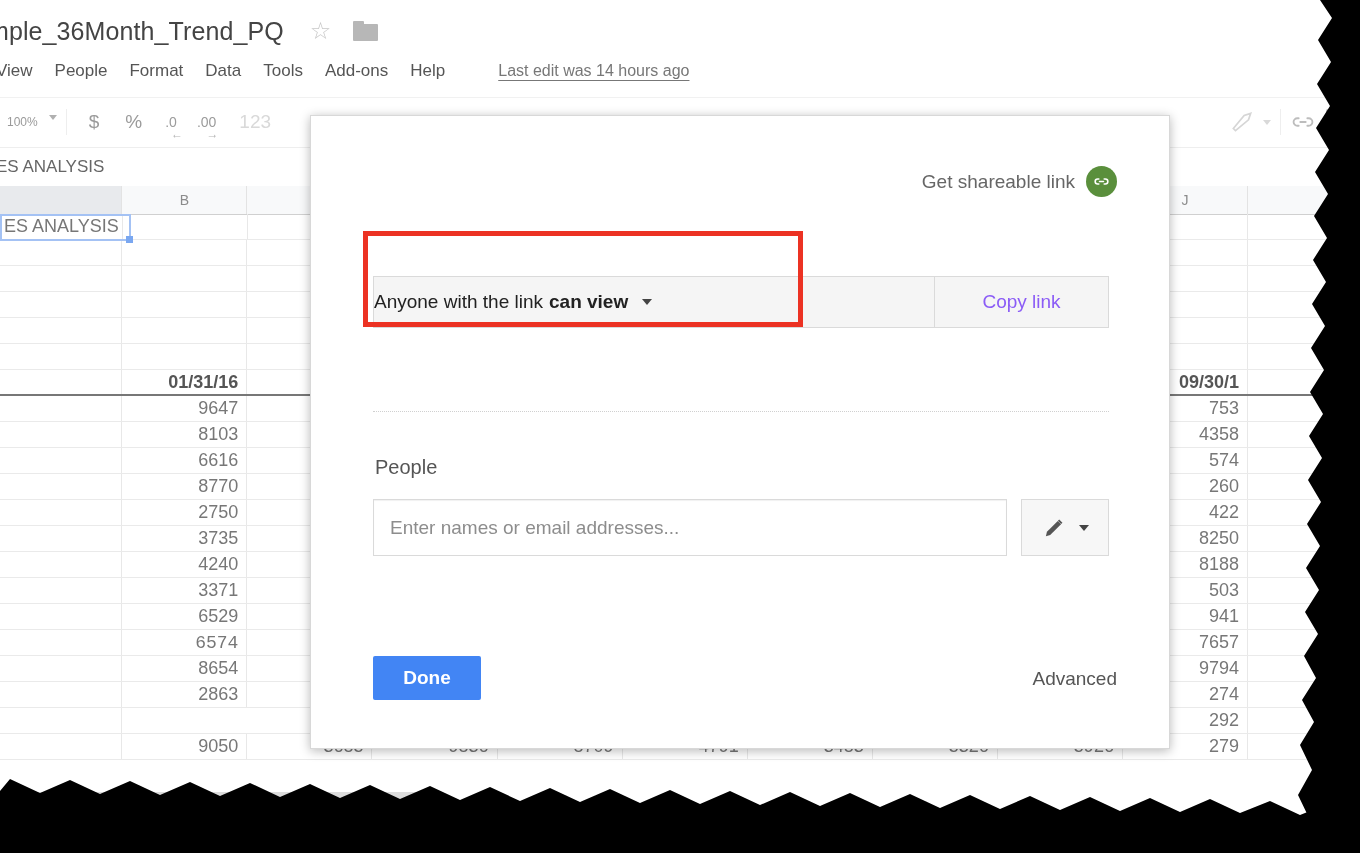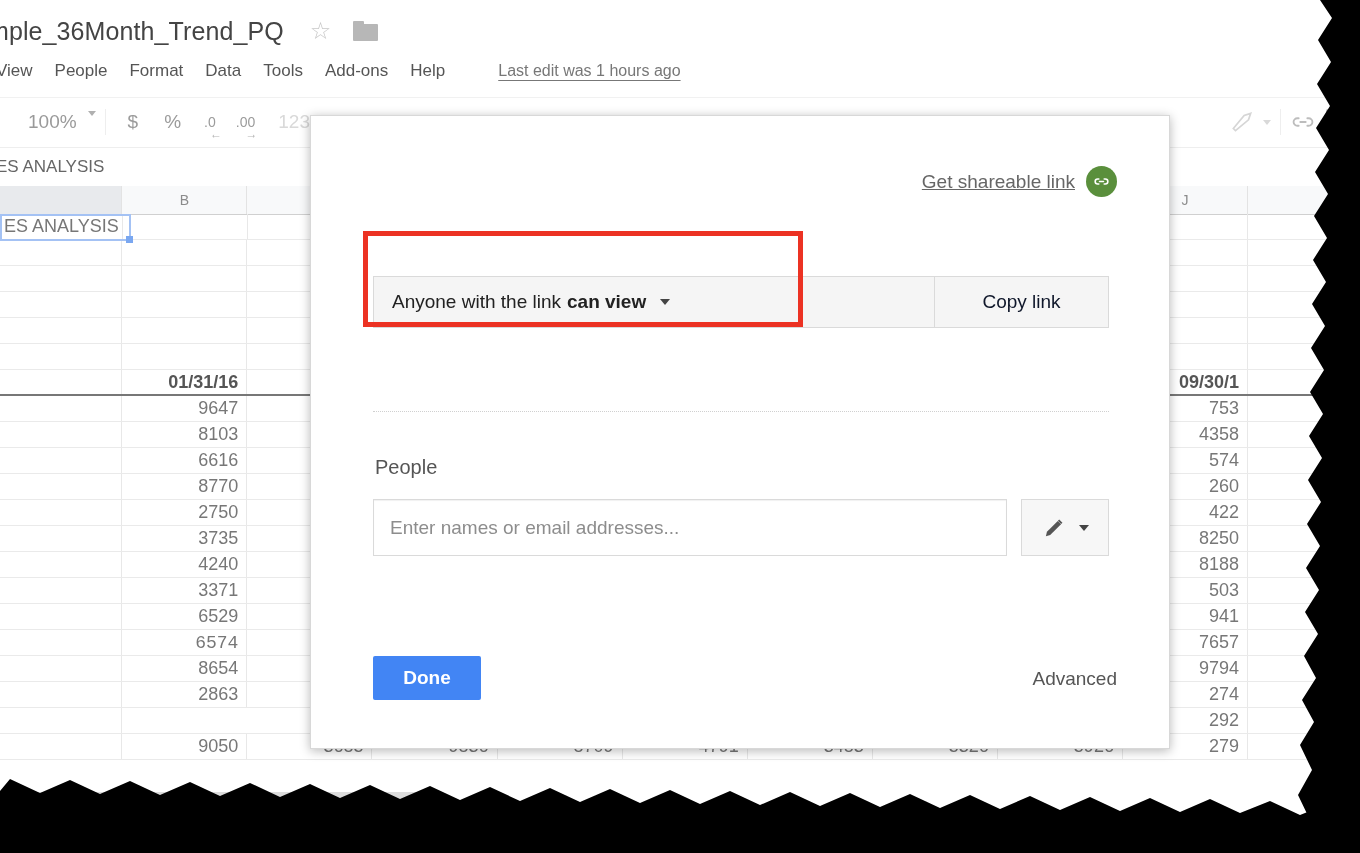--- a/index.html
+++ b/index.html
@@ -21,21 +21,21 @@
   .folder-icon:after{content:"";position:absolute;left:0;top:0px;width:11px;height:5px;background:#b7b7b7;border-radius:1px 1px 0 0;}
 
   .menubar{position:absolute;left:0;top:56px;height:30px;display:flex;align-items:center;font-size:17px;color:#555;}
   .menu-item{padding:0 11px;white-space:nowrap;}
   .menu-item:first-child{padding-left:0;margin-left:-4px;}
   .lastedit{margin-left:42px;color:#777;font-size:16px;text-decoration:underline;text-underline-offset:4px;white-space:nowrap;}
 
   .toolbar{position:absolute;left:0;top:97px;right:0;height:48px;border-top:1px solid #f1f1f1;}
   .tb-inner{position:relative;height:100%;display:flex;align-items:center;color:#9b9b9b;}
   .tb-sep{width:1px;height:26px;background:#eee;margin:0 9px;}
-  .tb-zoom{display:flex;align-items:flex-start;font-size:19px;color:#9a9a9a;margin-left:28px;}
+  .tb-zoom{display:flex;align-items:flex-start;font-size:12px;color:#9a9a9a;margin-left:7px;}
   .tb-caret{border-left:4px solid transparent;border-right:4px solid transparent;border-top:5px solid #b0b0b0;margin-left:11px;}
   .tb-btn{font-size:19px;padding:0 13px;color:#9b9b9b;white-space:nowrap;}
   .tb-dec{position:relative;font-size:14px;padding:0 10px;}
   .tb-dec small{position:absolute;left:50%;top:13px;font-size:12px;color:#b4b4b4;}
   .tb-right{position:absolute;right:8px;top:0;height:100%;display:flex;align-items:center;}
   .tb-faint{color:#d9d9d9;}
 
   .link-icon{width:26px;height:26px;display:inline-block;position:relative;margin-right:10px;}
   .plus-btn{width:26px;height:26px;background:#b9b9b9;border-radius:2px;display:flex;align-items:center;justify-content:center;color:#fff;font-size:20px;line-height:1;}
 
@@ -62,31 +62,31 @@
   .hscroll .track{position:absolute;left:0;top:0;height:15px;background:#fff;right:0;}
   .hscroll .thumb{position:absolute;left:0;top:0;height:13px;background:#dcdcdc;border-radius:1px;}
   .dialog{
     position:absolute;left:310px;top:115px;width:860px;height:634px;
     background:#fff;border:1px solid #d8d8d8;
     box-shadow:0 2px 10px rgba(0,0,0,.28);
     box-sizing:border-box;
   }
   .dlg-title{position:absolute;left:62px;top:48px;font-size:25px;color:#222;}
   .get-link{position:absolute;right:52px;top:50px;display:flex;align-items:center;}
-  .get-link .gl-text{font-size:19px;color:#666;margin-right:11px;text-decoration:underline;}
+  .get-link .gl-text{font-size:19px;color:#666;margin-right:11px;}
   .gl-circle{width:31px;height:31px;border-radius:50%;background:#5a8f3c;display:flex;align-items:center;justify-content:center;}
 
   .linkshare-row{position:absolute;left:62px;top:133px;font-size:19px;color:#666;}
   .linkshare-row .learn{color:#1a73e8;margin-left:14px;cursor:pointer;}
 
   .perm-bar{position:absolute;left:62px;top:160px;width:736px;height:52px;display:flex;}
-  .perm-select{flex:1;border:1px solid #dadada;background:#f5f5f5;display:flex;align-items:center;padding-left:18px;box-sizing:border-box;font-size:19px;color:#222;}
+  .perm-select{flex:1;border:1px solid #dadada;background:#f5f5f5;display:flex;align-items:center;box-sizing:border-box;font-size:19px;color:#222;}
   .perm-select b{margin-left:6px;}
   .perm-caret{border-left:5px solid transparent;border-right:5px solid transparent;border-top:6px solid #444;margin-left:14px;}
-  .copy-link{width:174px;border:1px solid #dadada;border-left:none;background:#f5f5f5;display:flex;align-items:center;justify-content:center;font-size:19px;color:#0f172a;box-sizing:border-box;}
+  .copy-link{width:174px;border:1px solid #dadada;border-left:none;background:#f5f5f5;display:flex;align-items:center;justify-content:center;font-size:19px;color:#8b5cf6;box-sizing:border-box;}
 
   .url-field{position:absolute;left:62px;top:213px;width:736px;height:52px;border:1px solid #dfdfdf;background:#fff;display:flex;align-items:center;padding:0 14px;box-sizing:border-box;font-size:18px;color:#5c5c5c;overflow:hidden;white-space:nowrap;}
 
   .divider{position:absolute;left:62px;top:295px;width:736px;border-top:1px dotted #d0d0d0;}
 
   .people-label{position:absolute;left:64px;top:340px;font-size:20px;color:#555;}
   .people-row{position:absolute;left:62px;top:383px;width:736px;height:57px;display:flex;}
   .people-input{flex:1;border:1px solid #dadada;background:#fff;display:flex;align-items:center;padding-left:16px;box-sizing:border-box;font-size:19px;color:#8d8d8d;box-shadow:0 1px 1px rgba(0,0,0,.06) inset;}
   .pencil-btn{width:88px;margin-left:14px;border:1px solid #dadada;background:#f7f7f7;display:flex;align-items:center;justify-content:center;box-sizing:border-box;}
   .pencil-caret{border-left:5px solid transparent;border-right:5px solid transparent;border-top:6px solid #444;margin-left:12px;}
@@ -114,21 +114,21 @@
   </div>
 
   <div class="menubar">
     <div class="menu-item">View</div>
     <div class="menu-item">People</div>
     <div class="menu-item">Format</div>
     <div class="menu-item">Data</div>
     <div class="menu-item">Tools</div>
     <div class="menu-item">Add-ons</div>
     <div class="menu-item">Help</div>
-    <div class="lastedit">Last edit was 1 hours ago</div>
+    <div class="lastedit">Last edit was 14 hours ago</div>
   </div>
 
   <div class="toolbar">
     <div class="tb-inner">
       <div class="tb-zoom">
         <span>100%</span>
         <span class="tb-caret"></span>
       </div>
       <div class="tb-sep"></div>
       <div class="tb-btn">$</div>

